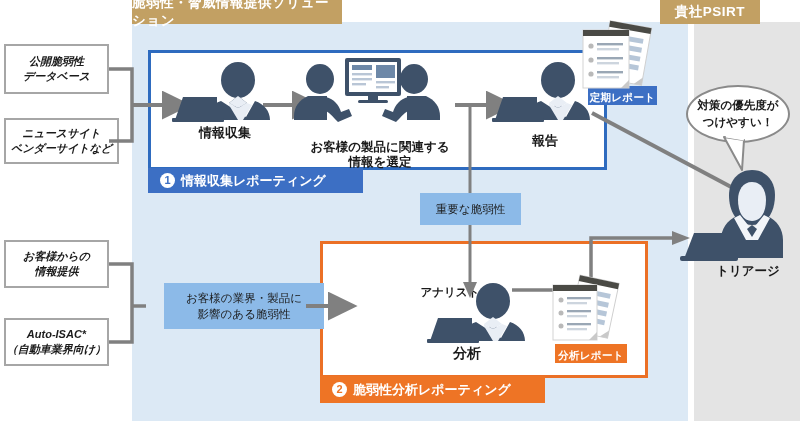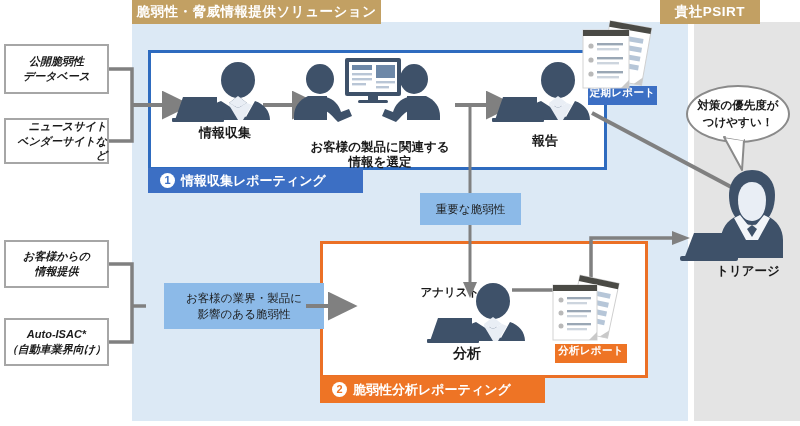--- a/index.html
+++ b/index.html
@@ -41,21 +41,21 @@
   .num-circle{
     width:15px;height:15px;border-radius:50%;background:#fff;
     display:inline-flex;align-items:center;justify-content:center;
     font-size:11px;font-weight:bold;line-height:1;flex:none;
   }
   .num-circle.blue{color:#3c6fc4;}
   .num-circle.orange{color:#ee7425;}
 
   
   .badge{
-    color:#fff;font-weight:bold;display:flex;align-items:flex-start;
+    color:#fff;font-weight:bold;display:flex;align-items:flex-end;
     justify-content:center;letter-spacing:.3px;
   }
   .badge-blue{background:#3c6fc4;}
   .badge-orange{background:#ee7425;}
 
   
   .lblbox{
     background:#8cbae8;color:#1a1a1a;display:flex;align-items:center;
     justify-content:center;text-align:center;line-height:1.4;
   }
@@ -73,34 +73,34 @@
   svg.ovl{position:absolute;left:0;top:0;width:800px;height:426px;pointer-events:none;}
 </style>
 </head>
 <body>
 
 <div id="canvas">
 
   <div class="abs panel-blue" style="left:132px;top:22px;width:556px;height:399px;"></div>
   <div class="abs panel-gray" style="left:694px;top:22px;width:106px;height:399px;"></div>
 
-  <div class="abs tab-tan" style="left:132px;top:0px;width:249px;height:24px;font-size:13.5px;">
+  <div class="abs tab-tan" style="left:132px;top:0px;width:210px;height:24px;font-size:13.5px;">
     <span>脆弱性・脅威情報提供ソリューション</span>
   </div>
   <div class="abs tab-tan" style="left:660px;top:0px;width:100px;height:24px;font-size:13.5px;">
     <span>貴社PSIRT</span>
   </div>
 
   <div class="abs srcbox" style="left:4px;top:44px;width:105px;height:50px;font-size:11px;">
     <div>
       <div>公開脆弱性</div>
       <div>データベース</div>
     </div>
   </div>
-  <div class="abs srcbox" style="left:4px;top:118px;width:105px;height:46px;font-size:11px;text-align:right;">
+  <div class="abs srcbox" style="left:4px;top:118px;width:115px;height:46px;font-size:11px;">
     <div>
       <div>ニュースサイト</div>
       <div>ベンダーサイトなど</div>
     </div>
   </div>
   <div class="abs srcbox" style="left:4px;top:240px;width:105px;height:48px;font-size:11px;">
     <div>
       <div>お客様からの</div>
       <div>情報提供</div>
     </div>

